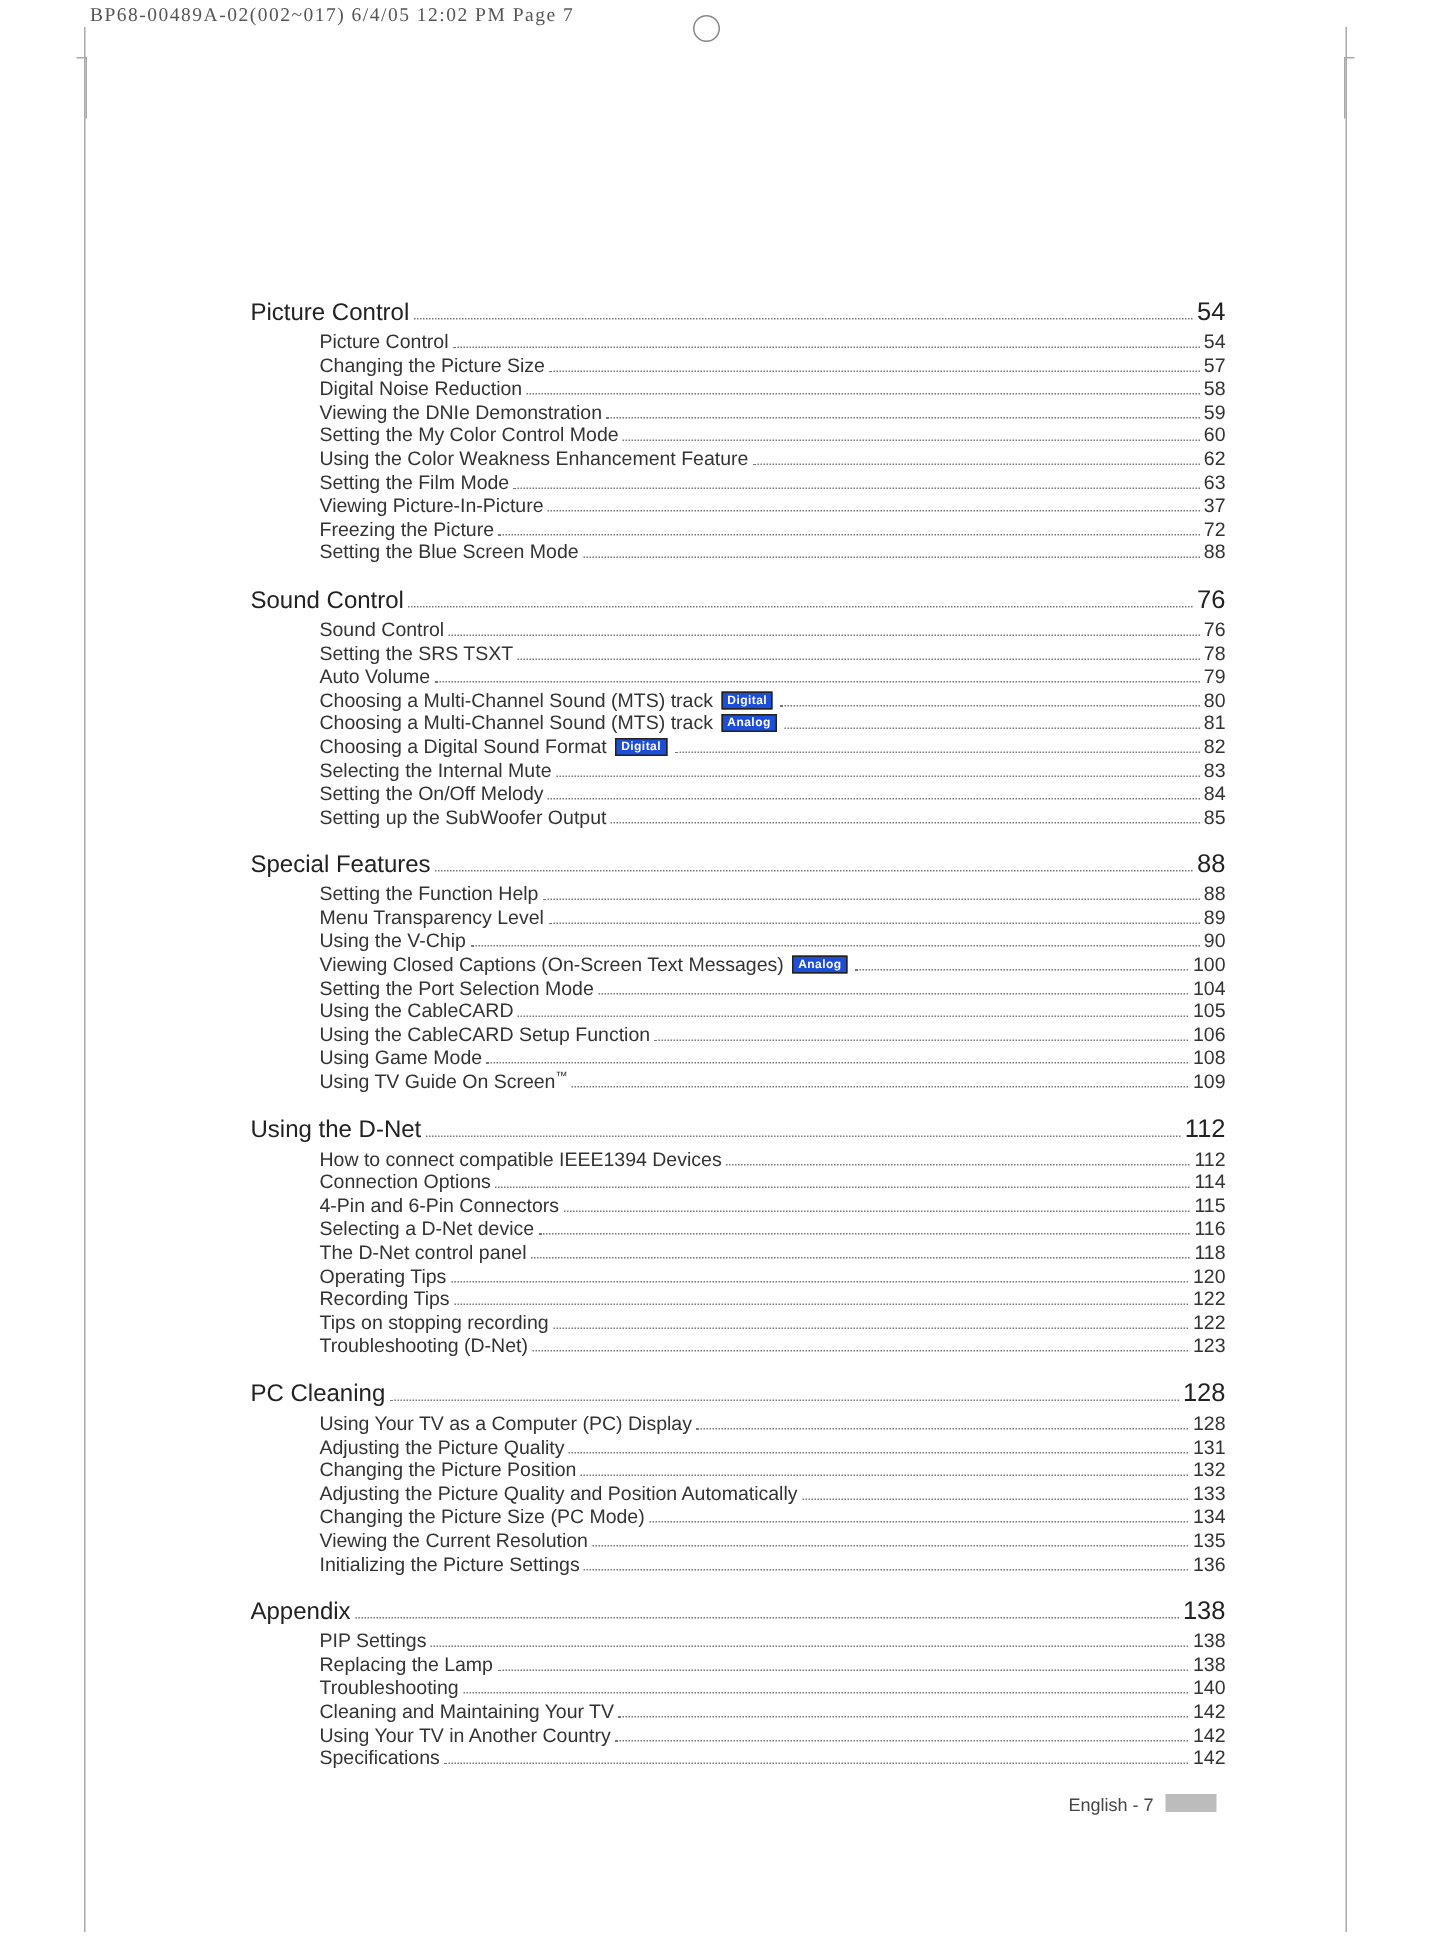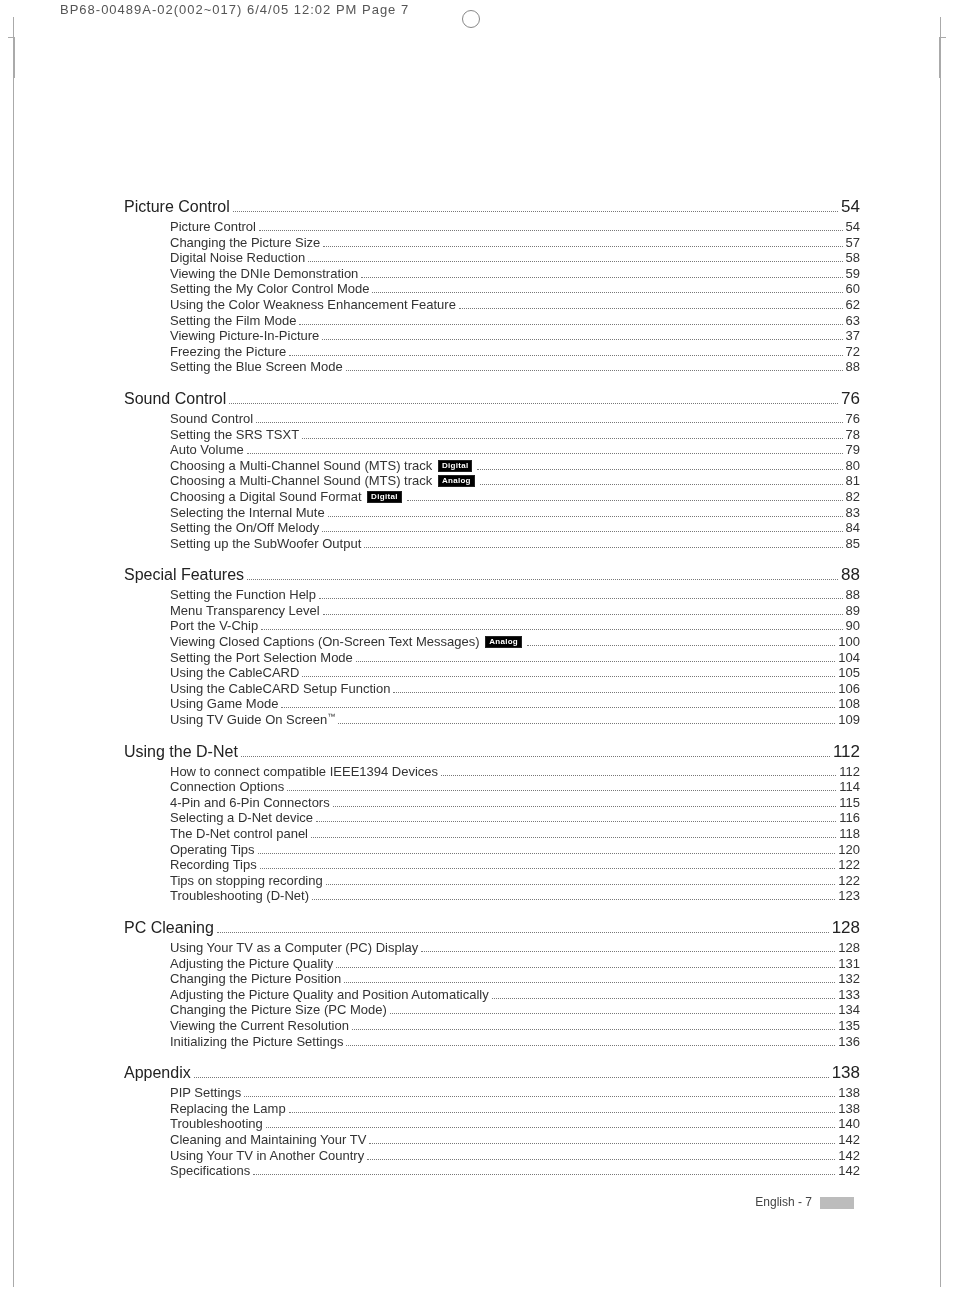--- a/index.html
+++ b/index.html
@@ -3,34 +3,34 @@
 <meta charset="utf-8">
 <style>
   body {
     margin: 0;
     background: #fff;
     font-family: "Helvetica Neue", Arial, sans-serif;
     color: #333;
     width: 954px;
   }
   .print-header {
-    font-family: Liberation Sans, sans-serif;
+    font-family: Liberation Serif, serif;
     font-size: 13px;
     letter-spacing: 1px;
     color: #555;
     padding: 2px 0 0 60px;
   } 
   .crop-circle {
     position:absolute; left:462px; top:10px;
     width:16px; height:16px; border:1px solid #888; border-radius:50%;
   }
   .page-frame {
     position: relative;
     margin: 0 auto;
-    width: 928px;
+    width: 842px;
     border-left: 1px solid #aaa;
     border-right: 1px solid #aaa;
     min-height: 1270px;
     box-sizing: border-box;
     padding: 180px 80px 60px 110px;
   }
   .page-frame::before,
   .page-frame::after {
     content:"";
     position:absolute;
@@ -63,38 +63,38 @@
     flex:1;
     border-bottom:1px dotted #777;
     margin:0 3px 3px 3px;
     min-width:8px;
   }
   .pg { white-space:nowrap; font-size:13px; }
   .section-head .pg { font-size:17px; }
   .badge {
     display:inline-block;
     border:1px solid #222;
-    background:#000000;
+    background:#1d4ed8;
     color:#fff;
     font-size:8px;
     font-weight:600;
     padding:0 3px;
     line-height:10px;
     margin:0 2px;
     vertical-align:2px;
     letter-spacing:0.3px;
   }
   .footer {
     position:absolute;
     bottom:78px;
     right:86px;
     font-size:12px;
     color:#444;
     display:flex;
-    align-items:flex-end;
+    align-items:flex-start;
     gap:8px;
   }
   .footer-box {
     width:34px; height:12px; background:#bcbcbc;
   }
   .tm { font-size:8px; vertical-align:5px; }
 </style>
 </head>
 <body>
 
@@ -222,21 +222,21 @@
           <span class="label">Setting the Function Help</span>
           <span class="leader"></span>
           <span class="pg">88</span>
         </div>
         <div class="entry">
           <span class="label">Menu Transparency Level</span>
           <span class="leader"></span>
           <span class="pg">89</span>
         </div>
         <div class="entry">
-          <span class="label">Port the V-Chip</span>
+          <span class="label">Using the V-Chip</span>
           <span class="leader"></span>
           <span class="pg">90</span>
         </div>
         <div class="entry">
           <span class="label">Viewing Closed Captions (On-Screen Text Messages) <span class="badge">Analog</span></span>
           <span class="leader"></span>
           <span class="pg">100</span>
         </div>
         <div class="entry">
           <span class="label">Setting the Port Selection Mode</span>

